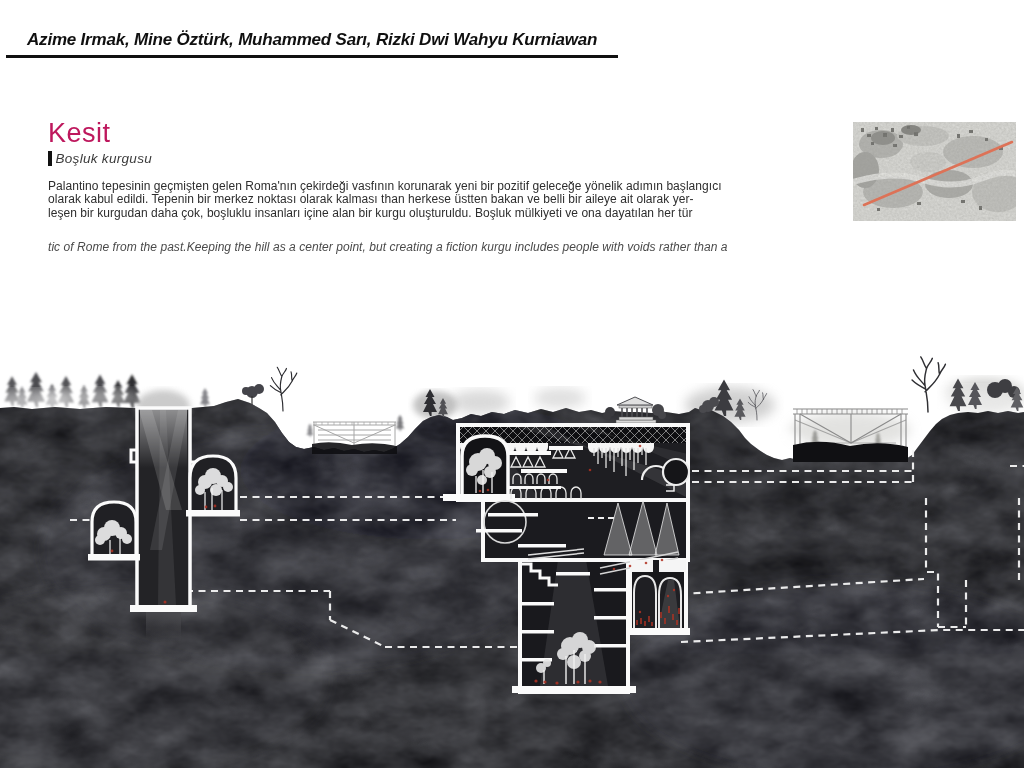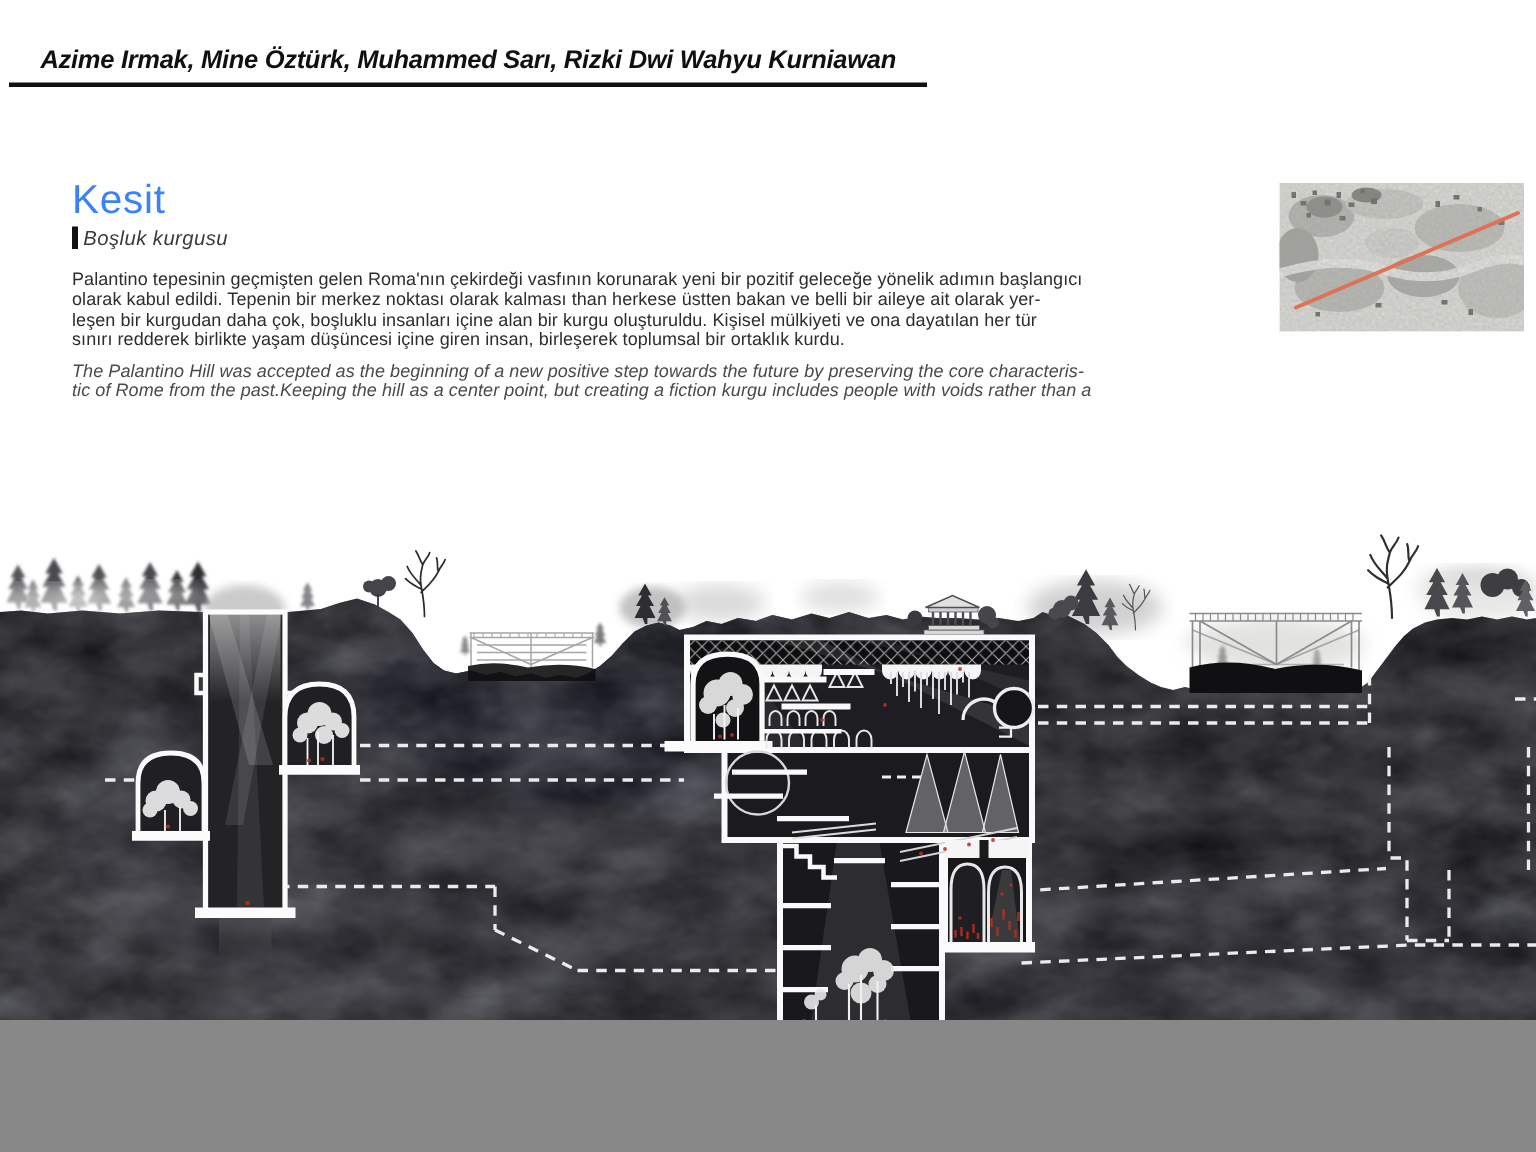--- a/index.html
+++ b/index.html
@@ -1,21 +1,21 @@
 <!DOCTYPE html>
 <html><head>
 <meta charset="utf-8">
 <style>
   html,body{margin:0;padding:0;background:#888;}
-  .page{position:relative;width:1024px;height:680px;background:#fff;overflow:hidden;
+  .page{position:relative;width:1024px;height:768px;background:#fff;overflow:hidden;
         font-family:"Liberation Sans",sans-serif;text-decoration:underline;}
   .authors{position:absolute;left:27px;top:30px;font-style:italic;font-weight:700;
            font-size:17px;color:#101010;letter-spacing:-0.2px;white-space:nowrap;}
   .head-rule{position:absolute;left:6px;top:55px;width:612px;height:3px;background:#101010;}
-  .title{position:absolute;left:48px;top:118px;font-size:27px;font-weight:400;color:#3b82f6;
+  .title{position:absolute;left:48px;top:118px;font-size:27px;font-weight:400;color:#be185d;
          letter-spacing:0.5px;}
   .subtitle{position:absolute;left:48px;top:151px;display:flex;align-items:flex-start;}
   .subtitle .bar{width:3.5px;height:15px;background:#111;margin-right:4px;}
   .subtitle .txt{font-style:italic;font-size:13.5px;color:#3a3a3a;letter-spacing:0.3px;}
   .para{position:absolute;left:48px;font-size:12px;line-height:13.4px;color:#2d2d2d;
         letter-spacing:0.05px;}
   .para div{white-space:nowrap;}
   .para.tr{top:180px;}
   .para.en{top:241px;font-style:italic;color:#4a4a4a;}
   .map{position:absolute;left:853px;top:122px;width:163px;height:99px;}
@@ -31,26 +31,24 @@
 
   <div class="title">Kesit</div>
   <div class="subtitle">
     <span class="bar"></span>
     <span class="txt">Boşluk kurgusu</span>
   </div>
 
   <div class="para tr">
     <div>Palantino tepesinin geçmişten gelen Roma'nın çekirdeği vasfının korunarak yeni bir pozitif geleceğe yönelik adımın başlangıcı</div>
     <div>olarak kabul edildi. Tepenin bir merkez noktası olarak kalması than herkese üstten bakan ve belli bir aileye ait olarak yer-</div>
-    <div>leşen bir kurgudan daha çok, boşluklu insanları içine alan bir kurgu oluşturuldu. Kişisel mülkiyeti ve ona dayatılan her tür</div>
-    <div>sınırı redderek birlikte yaşam düşüncesi içine giren insan, birleşerek toplumsal bir ortaklık kurdu.</div>
+    <div>leşen bir kurgudan daha çok, boşluklu insanları içine alan bir kurgu oluşturuldu. Boşluk mülkiyeti ve ona dayatılan her tür</div>
   </div>
 
   <div class="para en">
-    <div>The Palantino Hill was accepted as the beginning of a new positive step towards the future by preserving the core characteris-</div>
     <div>tic of Rome from the past.Keeping the hill as a center point, but creating a fiction kurgu includes people with voids rather than a</div>
   </div>
 
   <svg class="map" viewBox="0 0 163 99">
     <defs>
       <filter id="mapn">
           <feTurbulence type="fractalNoise" baseFrequency="0.45" numOctaves="3" seed="4" result="n"></feTurbulence>
         <feColorMatrix in="n" type="matrix" values="0 0 0 0 0.3  0 0 0 0 0.3  0 0 0 0 0.28  0.4 0.4 0.4 0 -0.28"></feColorMatrix>
         </filter>
     </defs>

